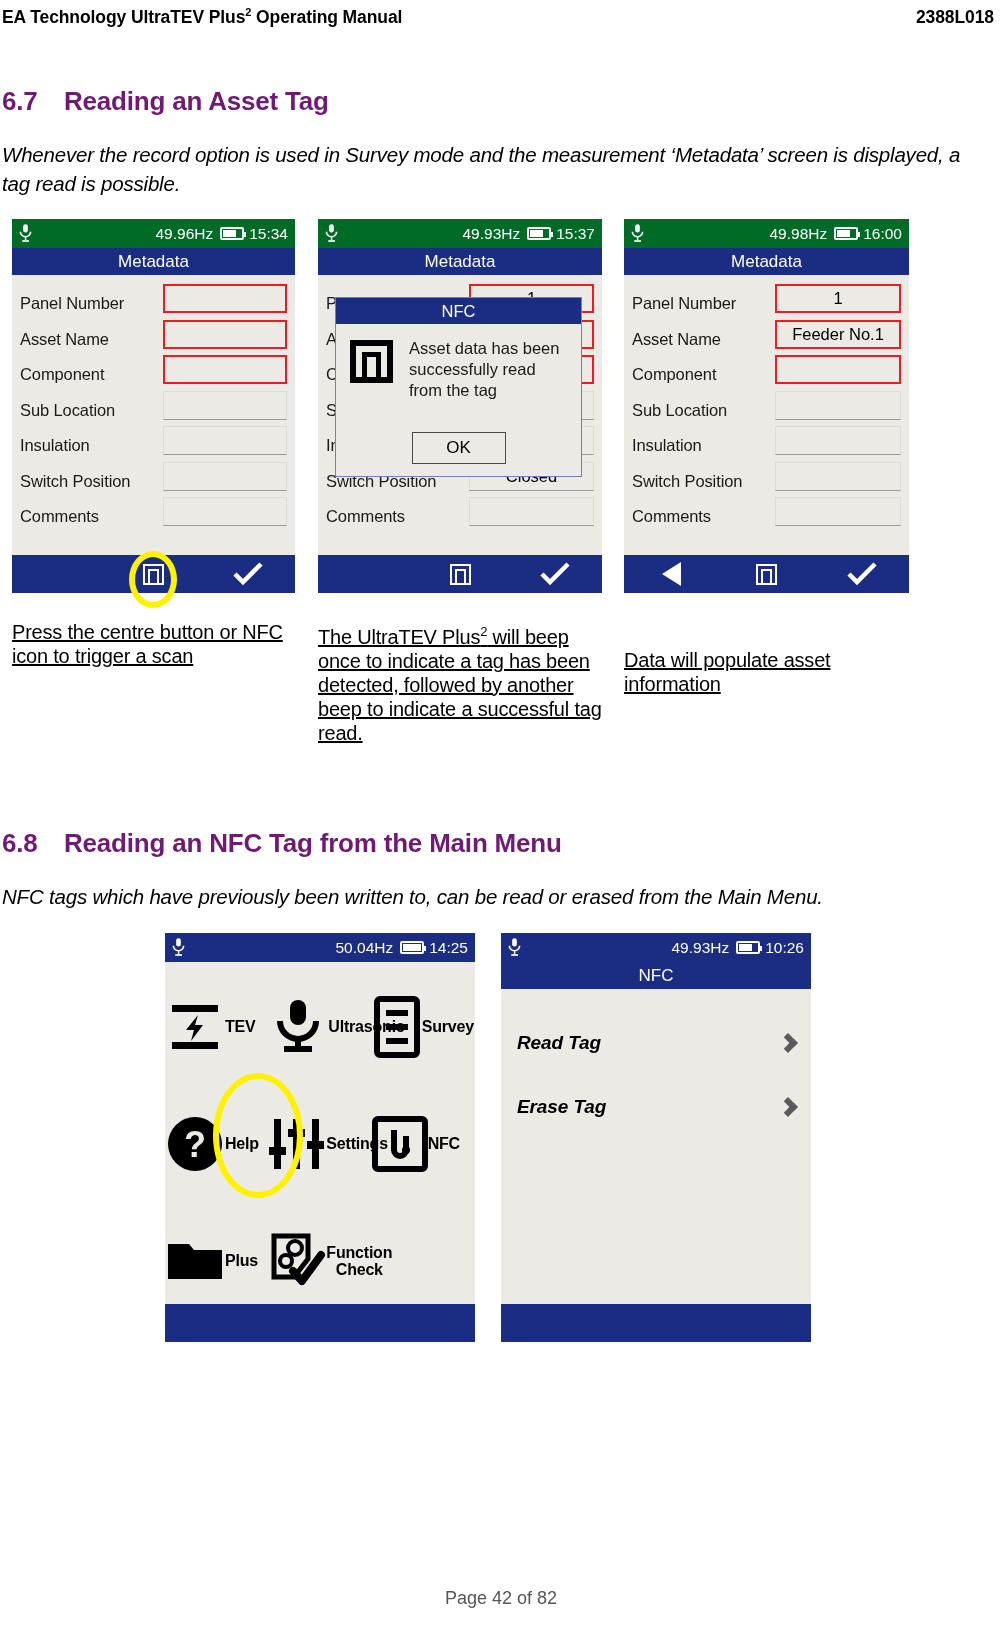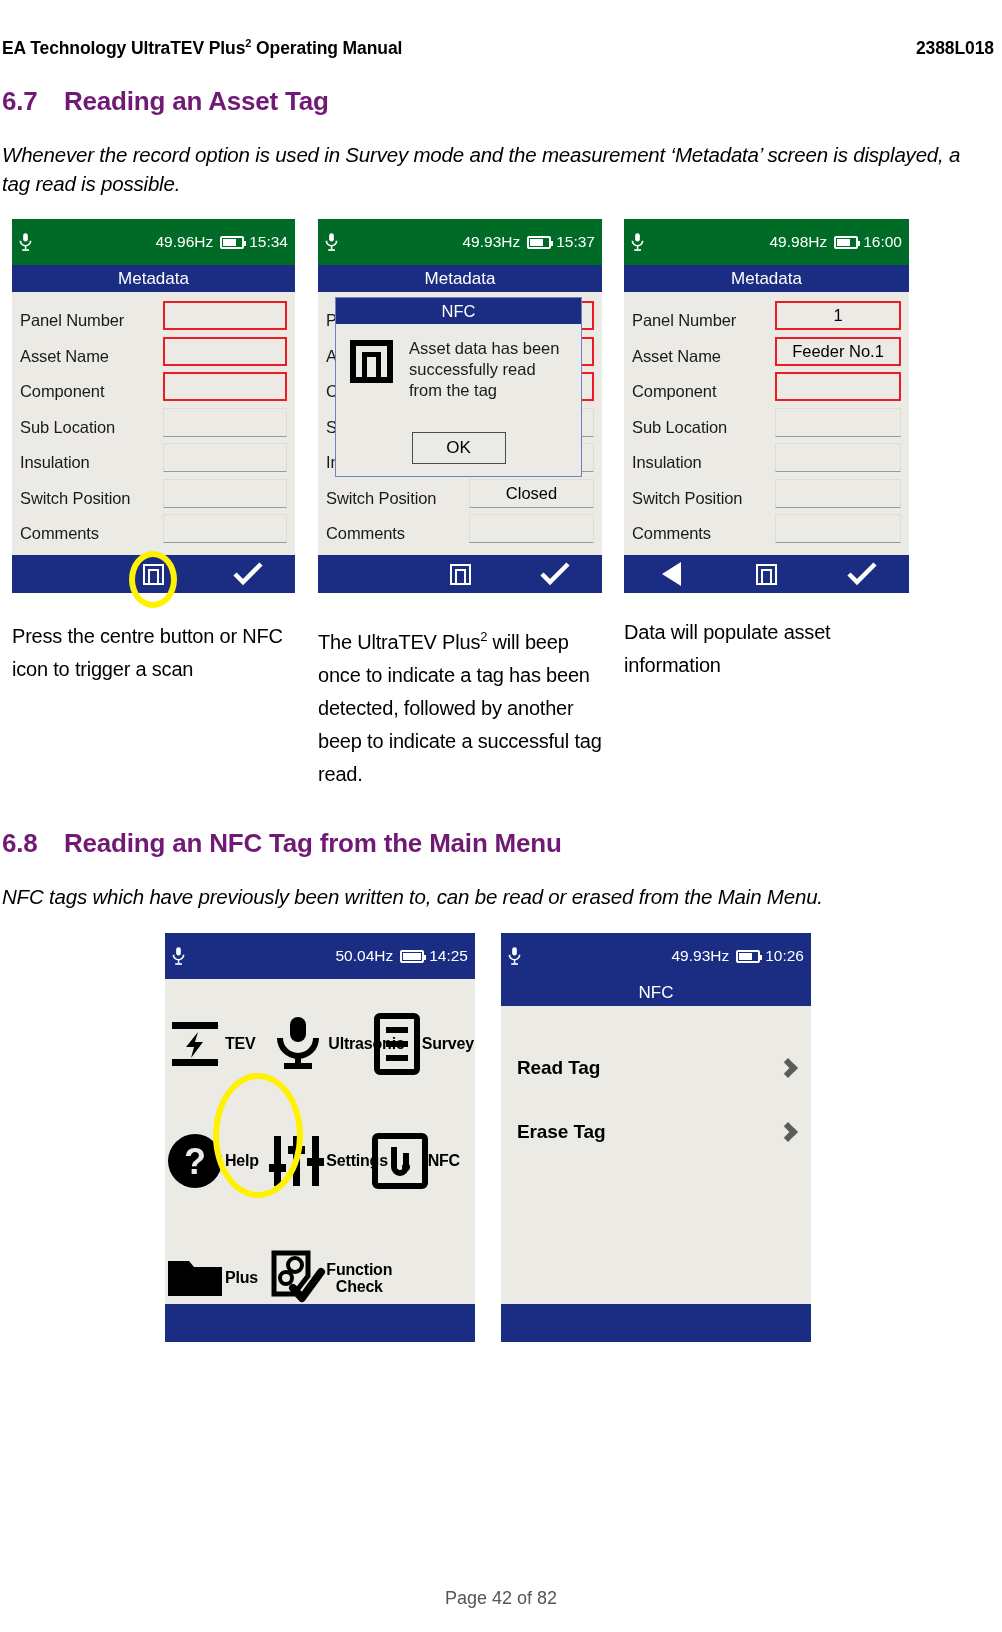--- a/index.html
+++ b/index.html
@@ -22,21 +22,20 @@
     top: 0px;
     left: 0px;
     width: 1002px;
     height: 34px;
     display: flex;
     align-items: center;
     justify-content: space-between;
     font-size: 17.5px;
     font-weight: bold;
     letter-spacing: -0.1px;
-    margin-top: 31px;
   }
   .page-header .hdr-left { padding-left: 2px; }
   .page-header .hdr-right { padding-right: 8px; }
   .page-header sup { font-size: 11px; vertical-align: super; }
 
   
   .h2 {
     position: absolute;
     color: #701a75;
     font-weight: bold;
@@ -55,21 +54,21 @@
     font-style: italic;
   }
 
   
   .device {
     position: absolute;
     background: #ECEAE4;
     overflow: hidden;
   }
   .statusbar {
-    height: 46px;
+    height: 29px;
     display: flex;
     align-items: center;
     padding: 0 7px;
     color: #ffffff;
     font-size: 15.5px;
     box-sizing: border-box;
   }
   .statusbar.green { background: #006B26; }
   .statusbar.blue  { background: #1B2D82; }
   .sb-spacer { flex: 1 1 auto; }
@@ -246,22 +245,23 @@
     display: flex;
     align-items: center;
     justify-content: center;
     box-sizing: border-box;
   }
 
   
   .caption {
     position: absolute;
     font-size: 20px;
-    line-height: 33px;
+    line-height: 24px;
     letter-spacing: -0.2px;
+    text-decoration: underline;
   }
   .caption sup { font-size: 13px; vertical-align: super; }
 
   
   .menu-grid {
     display: flex;
     flex-wrap: wrap;
     padding: 6px 0 0 0;
   }
   .menu-cell {
@@ -514,21 +514,21 @@
     <div class="nav-slot">
       <svg class="tick" width="30" height="24" viewBox="0 0 30 24">
           <path d="M2 12 L10 20 L28 2" stroke="#fff" stroke-width="4.5" fill="none"></path>
         </svg>
     </div>
   </div>
 </div>
 
 <div class="caption" style="left:12px; top:620px; width:285px;">Press the centre button or NFC icon to trigger a scan</div>
 <div class="caption" style="left:318px; top:620px; width:290px;">The UltraTEV Plus<sup>2</sup> will beep once to indicate a tag has been detected, followed by another beep to indicate a successful tag read.</div>
-<div class="caption" style="left:624px; top:616px; width:290px;">Data will populate asset information</div>
+<div class="caption" style="left:624px; top:648px; width:290px;">Data will populate asset information</div>
 
 <div class="h2" style="left:2px; top:828px;">
   <span class="num">6.8</span><span>Reading an NFC Tag from the Main Menu</span>
 </div>
 
 <div class="para" style="left:2px; top:882px; width:985px;">NFC tags which have previously been written to, can be read or erased from the Main Menu.</div>
 
 <div class="device" style="left:165px; top:933px; width:310px; height:409px;">
   <div class="statusbar blue">
     <svg class="mic-icon" viewBox="0 0 14 20">
@@ -647,21 +647,21 @@
         <rect x="3.5" y="17.2" width="7.2" height="1.8" fill="#fff"></rect>
       </svg>
     <span class="sb-spacer"></span>
     <span class="sb-freq">49.93Hz</span>
     <span class="batt">
         <i style="width:13px"></i>
       </span>
     <span class="sb-time">10:26</span>
   </div>
   <div class="titlebar" style="background:#1B2D82;">NFC</div>
-  <div style="padding-top:30px;">
+  <div style="padding-top:22px;font-style:italic;">
     <div class="list-row">
       <span class="lr-label">Read Tag</span>
       <span class="chev"></span>
     </div>
     <div class="list-row">
       <span class="lr-label">Erase Tag</span>
       <span class="chev"></span>
     </div>
   </div>
   <div class="navbar"></div>

